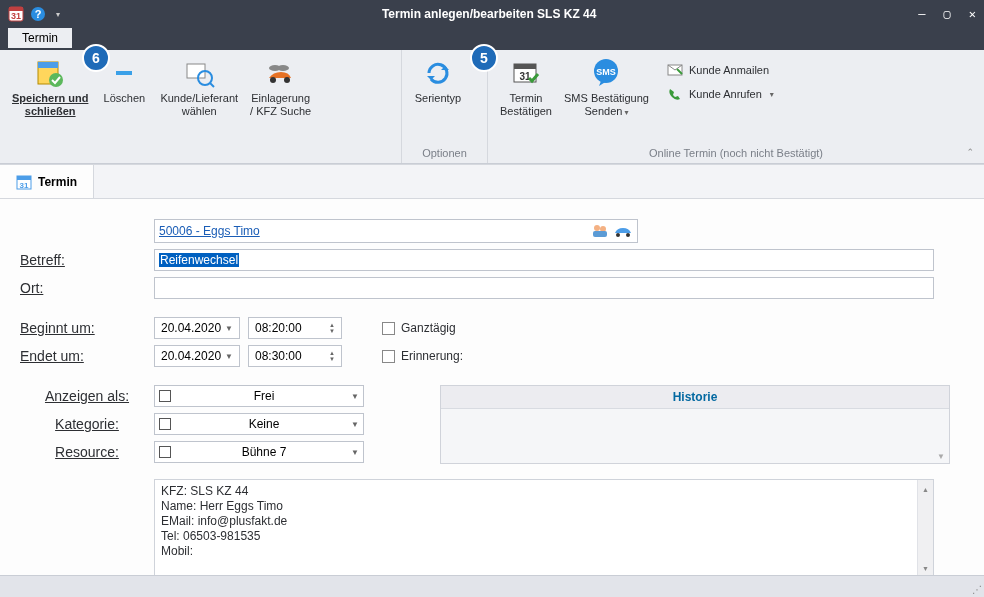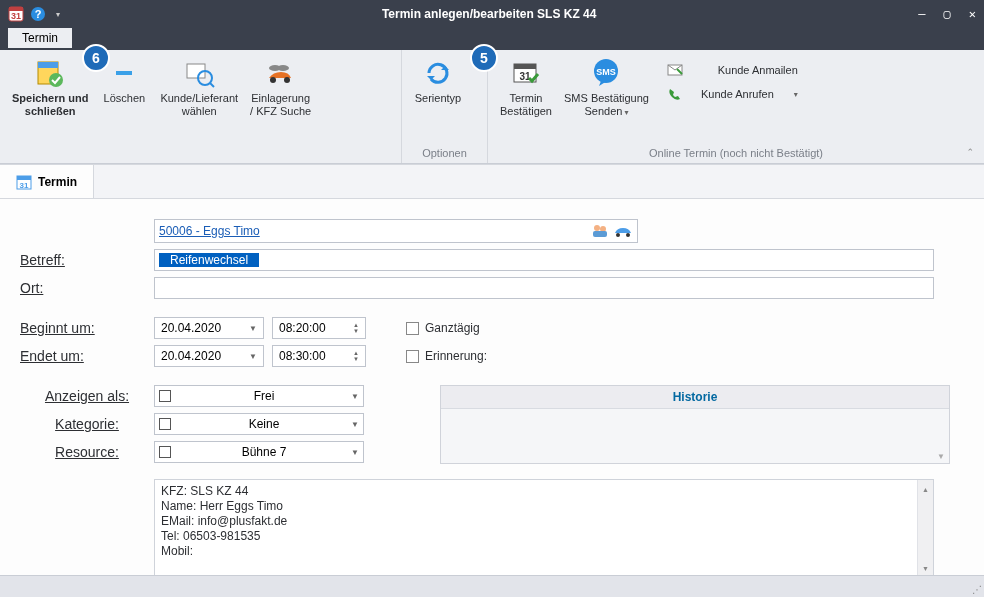--- a/index.html
+++ b/index.html
@@ -21,21 +21,21 @@
   
   .ribbon { background: #eceef2; height: 114px; display: flex; border-bottom: 1px solid #c9cdd5; position: relative; }
   .ribbon-expand { position: absolute; right: 10px; bottom: 6px; font-size: 9px; color: #888; }
   .r-group { display: flex; flex-direction: column; border-right: 1px solid #d5d8de; }
   .r-items { display: flex; flex: 1; align-items: flex-start; padding: 4px 6px 0 6px; }
   .r-label { text-align: center; font-size: 11px; color: #7a7f88; padding: 2px 0 4px 0; }
   .r-btn-lg { display: flex; flex-direction: column; align-items: center; justify-content: flex-start; width: auto; min-width: 60px; padding: 2px 6px; cursor: pointer; text-align: center; }
   .r-btn-lg .ico { height: 34px; display: flex; align-items: center; justify-content: center; }
   .r-btn-lg .lbl { font-size: 11px; line-height: 13px; color: #2d2f33; margin-top: 2px; white-space: pre-line; }
   .r-col-sm { display: flex; flex-direction: column; gap: 4px; padding: 6px 8px; }
-  .r-btn-sm { display: flex; align-items: center; gap: 18px; cursor: pointer; font-size: 11px; color: #2d2f33; padding: 2px 4px; justify-content: space-between; }
+  .r-btn-sm { display: flex; align-items: center; gap: 6px; cursor: pointer; font-size: 11px; color: #2d2f33; padding: 2px 4px; }
   .r-btn-sm .ico-sm { width: 16px; height: 16px; display:flex; align-items:center; justify-content:center; }
   .dd-arrow { font-size: 8px; color: #666; margin-left: 2px; }
   
   
   .badge { position: absolute; width: 28px; height: 28px; border-radius: 50%; background: #1f6bb8; color:#fff; display:flex; align-items:center; justify-content:center; font-weight:bold; font-size:14px; border: 2px solid #fff; z-index: 20; }
   
   
   .content-wrap { position: absolute; top: 164px; left: 0; right: 0; bottom: 22px; background: #fdfdfd; border-top: 1px solid #d5d8de; }
   
   
@@ -46,22 +46,22 @@
   
   .form-area { padding: 20px 20px 10px 20px; }
   .form-row { display: flex; align-items: center; margin-bottom: 6px; min-height: 22px; }
   .form-lbl { width: 134px; font-size: 14px; color: #2d2f33; white-space: nowrap; }
   .form-lbl.u { text-decoration: underline; text-decoration-color: #2d2f33; }
   .customer-box { flex: 0 0 484px; height: 24px; border: 1px solid #bfc4cd; background: #fff; display: flex; align-items: center; padding: 0 4px; }
   .customer-link { color: #1a5db6; text-decoration: underline; font-size: 12px; flex:1; }
   .cust-icons { display:flex; gap:4px; }
   .txt-input { height: 22px; border: 1px solid #bfc4cd; background: #fff; padding: 0 4px; font-size: 12px; }
   .txt-input.full { flex: 1; max-width: 780px; }
-  .sel-highlight { background: #0060c0; color: #fff; padding: 0 11px; }
-  .date-in { width: 110px; height: 22px; border: 1px solid #bfc4cd; display:flex; align-items:center; padding:0 6px; font-size:12px; background:#fff; justify-content: space-between; }
+  .sel-highlight { background: #0060c0; color: #fff; padding: 0 1px; }
+  .date-in { width: 86px; height: 22px; border: 1px solid #bfc4cd; display:flex; align-items:center; padding:0 6px; font-size:12px; background:#fff; justify-content: space-between; }
   .time-in { width: 94px; height: 22px; border: 1px solid #bfc4cd; display:flex; align-items:center; padding:0 6px; font-size:12px; background:#fff; justify-content: space-between; margin-left: 8px; }
   .spin { display:flex; flex-direction:column; font-size:6px; line-height:6px; color:#666; }
   .chk-row { display:flex; align-items:center; gap: 6px; font-size:12px; color:#2d2f33; margin-left: 40px; }
   .chk { width:13px; height:13px; border:1px solid #888; background:#fff; }
   .sel-in { width: 210px; height: 22px; border: 1px solid #bfc4cd; display:flex; align-items:center; padding:0 4px; font-size:12px; background:#fff; justify-content: space-between; }
   .sel-in .swatch { width:12px; height:12px; border:1px solid #555; margin-right:6px; background:#fff; }
   .sel-in .txt { flex:1; }
   
   .hist-box { border: 1px solid #d0d3da; background: #f5f6f8; margin-left: 40px; flex:1; max-width: 510px; }
   .hist-head { padding: 4px 8px; font-weight: bold; font-size: 12px; color: #0369a1; background: #ececf0; border-bottom: 1px solid #d8dbe1; }
@@ -123,21 +123,21 @@
     <div class="r-items">
       <div class="r-btn-lg">
         <div class="ico">
             <svg width="32" height="30">
               <rect x="4" y="4" width="20" height="22" fill="#ffd65c" stroke="#b38a00"></rect>
               <rect x="4" y="4" width="20" height="6" fill="#4c9de8"></rect>
               <circle cx="22" cy="22" r="7" fill="#5cb85c"></circle>
               <path d="M18 22 l3 3 l5 -6" stroke="#fff" stroke-width="2" fill="none"></path>
             </svg>
           </div>
-        <div class="lbl" style="font-weight:bold;">Speichern und
+        <div class="lbl" style="font-weight:bold;text-decoration:underline;">Speichern und
 schließen</div>
       </div>
       <div class="r-btn-lg">
         <div class="ico">
             <svg width="32" height="30">
               <rect x="8" y="13" width="16" height="4" fill="#3aa0e8"></rect>
             </svg>
           </div>
         <div class="lbl">Löschen</div>
       </div>

